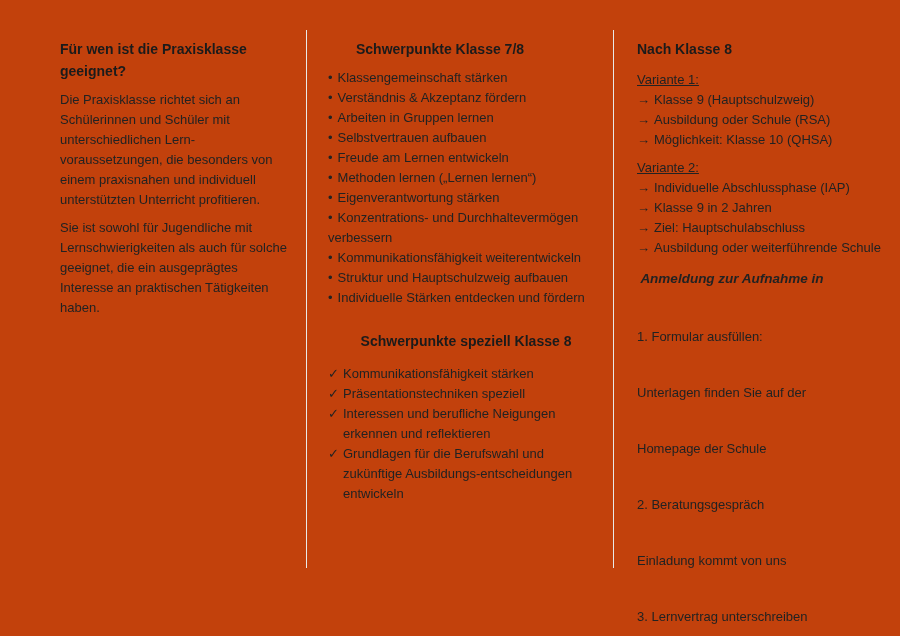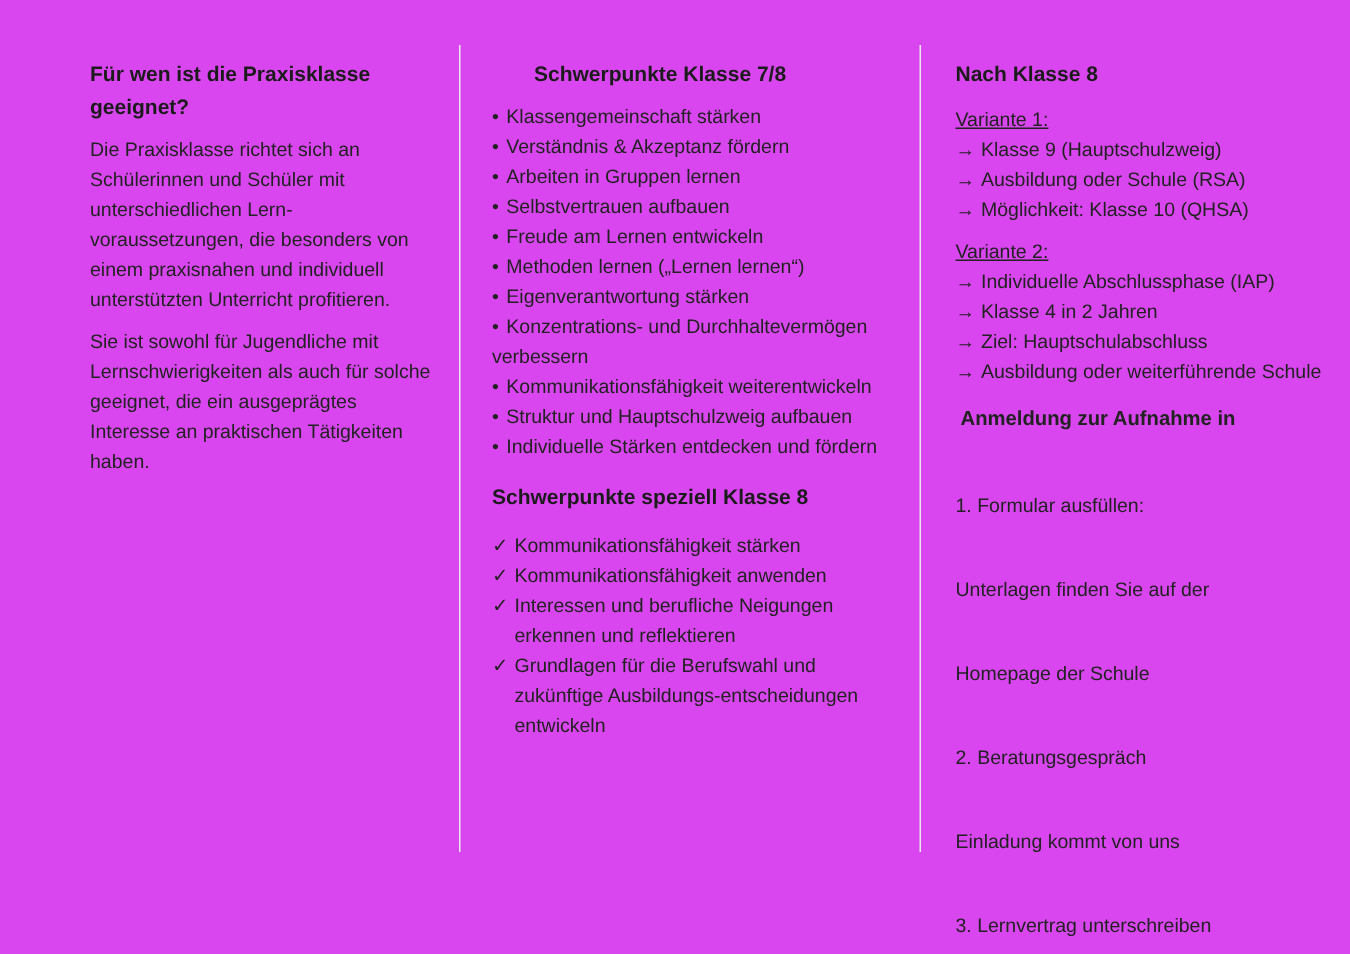--- a/index.html
+++ b/index.html
@@ -1,44 +1,44 @@
 <!DOCTYPE html>
 <html lang="de"><head>
 <meta charset="utf-8">
 <style>
   * { margin:0; padding:0; box-sizing:border-box; }
   html, body { width:900px; height:636px; }
   body { background:#ffffff; }
   .page {
-    position:relative; width:900px; height:636px; background:#d946ef;
+    position:relative; width:900px; height:636px; background:#c2410c;
     font-family:"Liberation Sans","DejaVu Sans",sans-serif;
     color:#222222; font-size:13px; overflow:hidden;
   }
   .divider { position:absolute; top:30px; width:1px; height:538px; background:#e9e9e9; }
   .divider-1 { left:306px; }
   .divider-2 { left:613px; }
   .col { position:absolute; top:38px; }
   .col-1 { left:60px;  width:233px; }
   .col-2 { left:328px; width:276px; }
   .col-3 { left:637px; width:250px; }
   h3 { font-size:14px; line-height:22px; font-weight:700; color:#1b1b1b; }
   .col-1 h3 { margin-bottom:8px; }
   .col-1 p  { line-height:20px; margin-bottom:8px; }
   .col-2 .h-top { margin-bottom:8px;margin-left:28px; }
   .bullet-item { line-height:20px; }
   .bullet-item .marker { margin-right:5px; }
-  .col-2 .h-mid { margin-top:12px; margin-bottom:12px; }
+  .col-2 .h-mid { margin-top:22px; margin-bottom:12px;text-align:center; }
   .check-item { display:flex; line-height:20px; }
   .check-item .marker { flex:0 0 15px; }
   .col-3 .h-top { margin-bottom:10px; }
   .variant-label { line-height:20px; text-decoration:underline; }
   .variant-group { margin-bottom:8px; }
   .arrow-item { display:flex; line-height:20px; }
   .arrow-item .marker { flex:0 0 17px; }
-  .anmeldung { width:190px; text-align:center; }
+  .anmeldung { width:190px; text-align:center;font-style:italic; }
   .anmeldung .h-line { font-weight:700; font-size:13.5px; line-height:25px; white-space:nowrap; }
   .steps { margin-top:6px; }
   .steps p { line-height:20px; margin-bottom:6px;margin-top:36px; }
 </style>
 </head>
 <body>
 
 <div class="page">
 
   <div class="divider divider-1"></div>
@@ -69,21 +69,21 @@
 
     <h3 class="h-mid">Schwerpunkte speziell Klasse 8</h3>
 
     <div>
       <p class="check-item">
           <span class="marker">✓</span>
           <span>Kommunikationsfähigkeit stärken</span>
         </p>
       <p class="check-item">
           <span class="marker">✓</span>
-          <span>Kommunikationsfähigkeit anwenden</span>
+          <span>Präsentationstechniken speziell</span>
         </p>
       <p class="check-item">
           <span class="marker">✓</span>
           <span>Interessen und berufliche Neigungen erkennen und reflektieren</span>
         </p>
       <p class="check-item">
           <span class="marker">✓</span>
           <span>Grundlagen für die Berufswahl und zukünftige Ausbildungs-entscheidungen entwickeln</span>
         </p>
     </div>
@@ -109,21 +109,21 @@
     </div>
 
     <div class="variant-group">
       <p class="variant-label">Variante 2:</p>
       <p class="arrow-item">
           <span class="marker">→</span>
           <span>Individuelle Abschlussphase (IAP)</span>
         </p>
       <p class="arrow-item">
           <span class="marker">→</span>
-          <span>Klasse 4 in 2 Jahren</span>
+          <span>Klasse 9 in 2 Jahren</span>
         </p>
       <p class="arrow-item">
           <span class="marker">→</span>
           <span>Ziel: Hauptschulabschluss</span>
         </p>
       <p class="arrow-item">
           <span class="marker">→</span>
           <span>Ausbildung oder weiterführende Schule</span>
         </p>
     </div>

